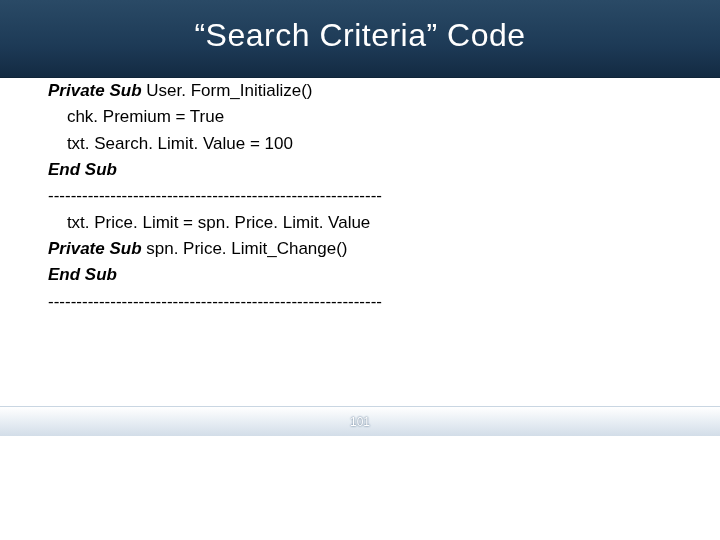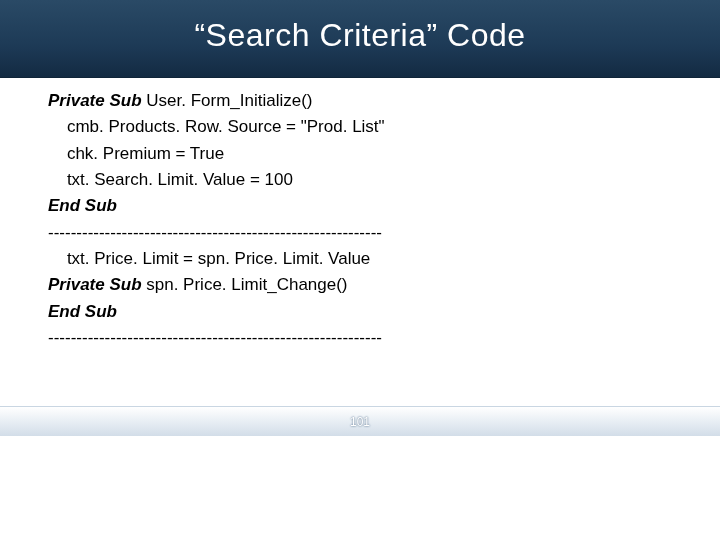--- a/index.html
+++ b/index.html
@@ -21,21 +21,21 @@
     border-bottom: 1px solid #0f2438;
   }
   .title-bar h1 {
     color: #ffffff;
     font-size: 32px;
     font-weight: 400;
     letter-spacing: 0.5px;
   }
   .content {
     flex: 1;
-    padding: 10px 48px 0 48px;
+    padding: 0 48px 0 48px;
     color: #000;
   }
   .code-line {
     font-family: Arial, Helvetica, sans-serif;
     font-size: 17px;
     line-height: 1.55;
     font-weight: 700;
     font-style: italic;
     white-space: pre;
   }
@@ -66,21 +66,20 @@
 <body>
 
 <div class="slide">
 
   <div class="title-bar">
     <h1>“Search Criteria” Code</h1>
   </div>
 
   <div class="content">
     <div class="code-line"><span>Private Sub </span><span class="plain">User. Form_Initialize()</span></div>
-    <div class="code-line plain">    cmb. Products. Row. Source = "Prod. List"</div>
     <div class="code-line plain">    chk. Premium = True</div>
     <div class="code-line plain">    txt. Search. Limit. Value = 100</div>
     <div class="code-line">End Sub</div>
     <div class="sep">-----------------------------------------------------------</div>
     <div class="code-line plain">    txt. Price. Limit = spn. Price. Limit. Value</div>
     <div class="code-line"><span>Private Sub </span><span class="plain">spn. Price. Limit_Change()</span></div>
     <div class="code-line">End Sub</div>
     <div class="sep">-----------------------------------------------------------</div>
   </div>
 

